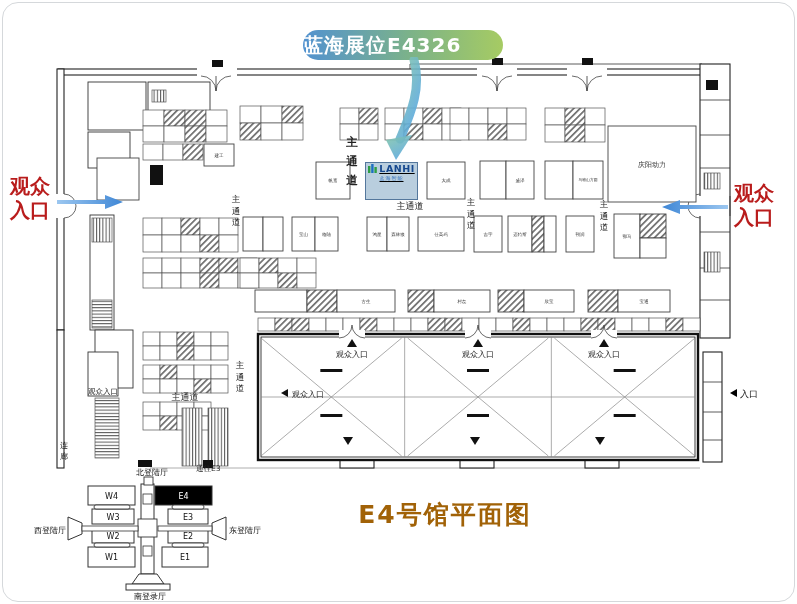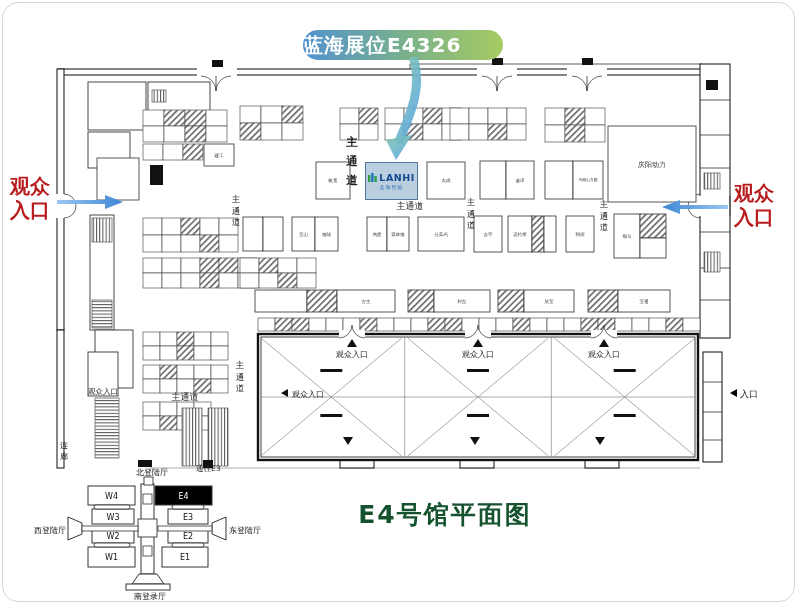--- a/index.html
+++ b/index.html
@@ -14,24 +14,24 @@
   .door{fill:none;stroke:#444;stroke-width:.8;}
   .banner{position:absolute;left:303px;top:30px;width:200px;height:30px;border-radius:16px;
           background:linear-gradient(90deg,#5292d0 0%,#7db387 55%,#a6cb63 100%);
           color:#fff;font-size:20px;font-weight:bold;line-height:30px;letter-spacing:1px;}
   .entrance{position:absolute;font-size:20px;font-weight:bold;color:#b91c1c;line-height:24px;
             white-space:pre-line;text-align:center;}
   #ent-left{left:10px;top:174px;}
   #ent-right{left:734px;top:181px;}
   .ent-arrow{position:absolute;}
   .title{position:absolute;left:330px;top:498px;width:230px;text-align:center;font-size:25px;
-         font-weight:bold;color:#14532d;letter-spacing:2px;}
+         font-weight:bold;color:#a16207;letter-spacing:2px;}
   .lanhi{position:absolute;left:365px;top:162px;width:53px;height:38px;background:#b9cede;
          border:1px solid #54779c;box-sizing:border-box;display:flex;flex-direction:column;
-         align-items:center;justify-content:center;gap:1px;}
+         align-items:center;justify-content:flex-start;gap:1px;text-decoration:underline;}
   .lanhi .row{display:flex;align-items:center;gap:2px;}
   .lanhi .logo{font-size:9.5px;font-weight:bold;color:#17498f;letter-spacing:.5px;}
   .lanhi .sub{font-size:5px;color:#2b6cbd;letter-spacing:1px;white-space:nowrap;}
   .arrow-curved{position:absolute;left:372px;top:57px;}
 </style>
 </head>
 <body>
 
 <svg id="plan-svg" width="797" height="604" viewBox="0 0 797 604">
   <defs>

